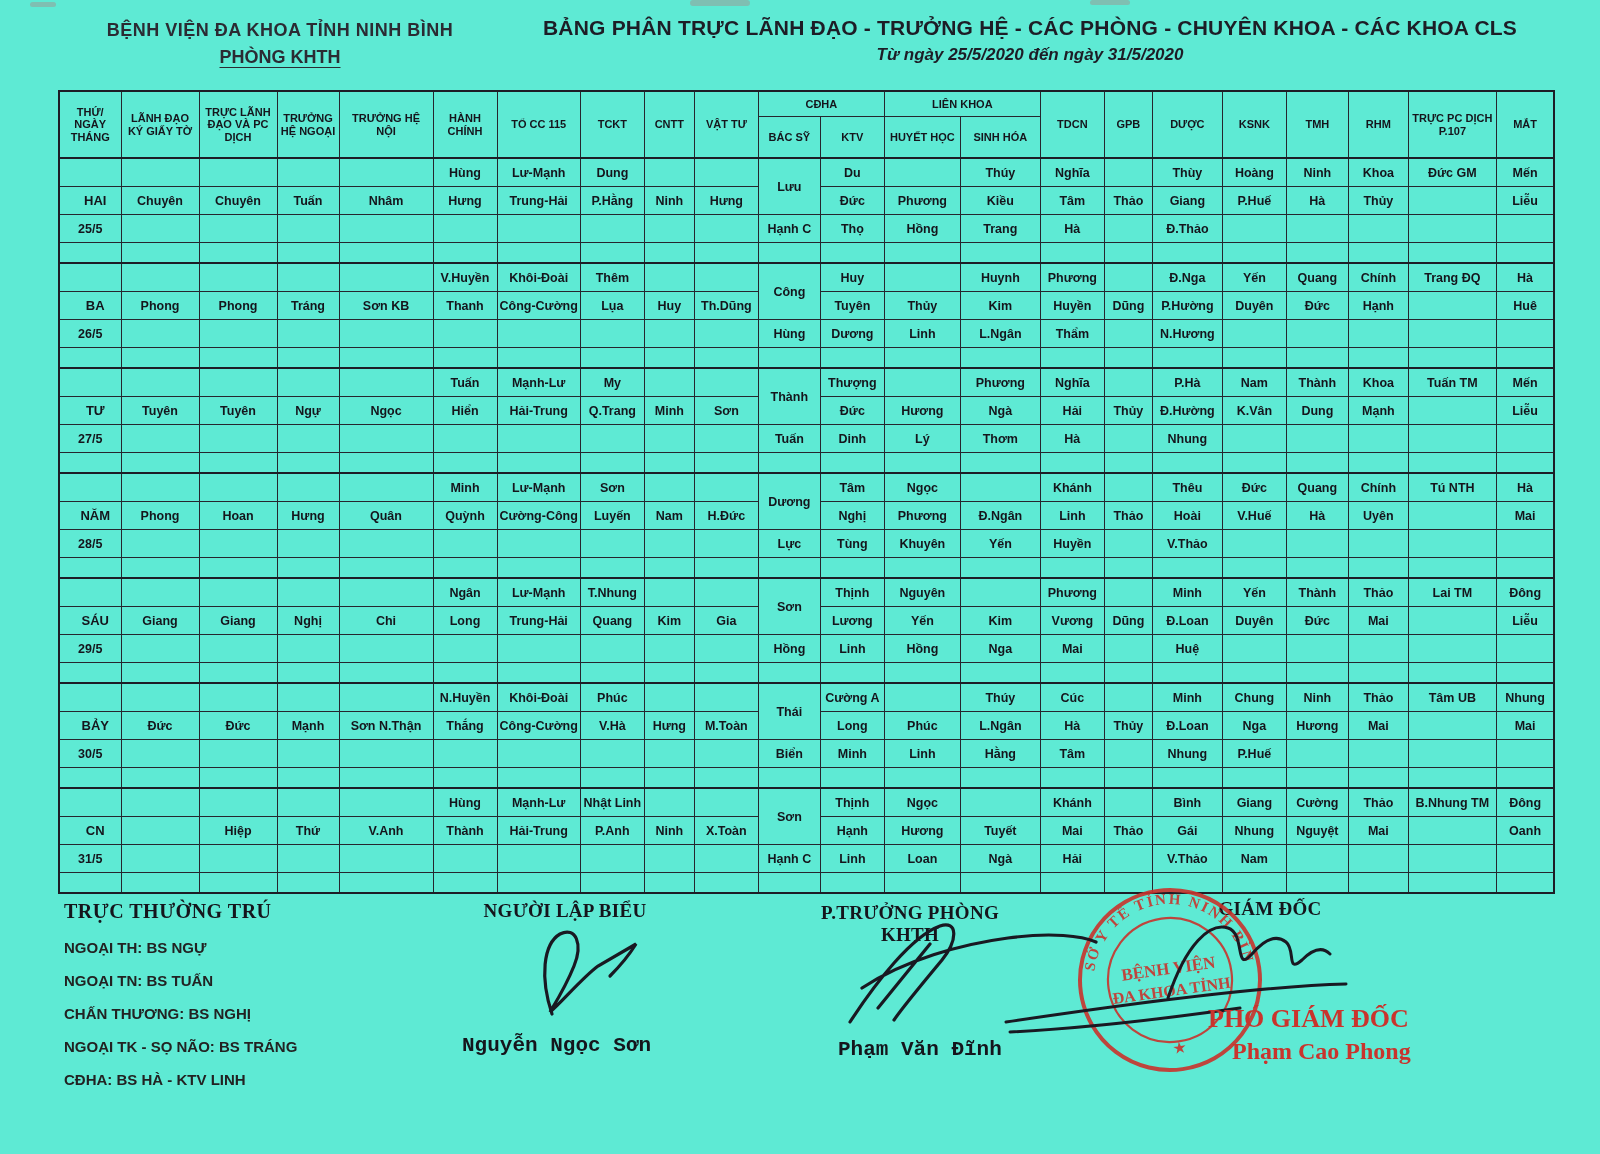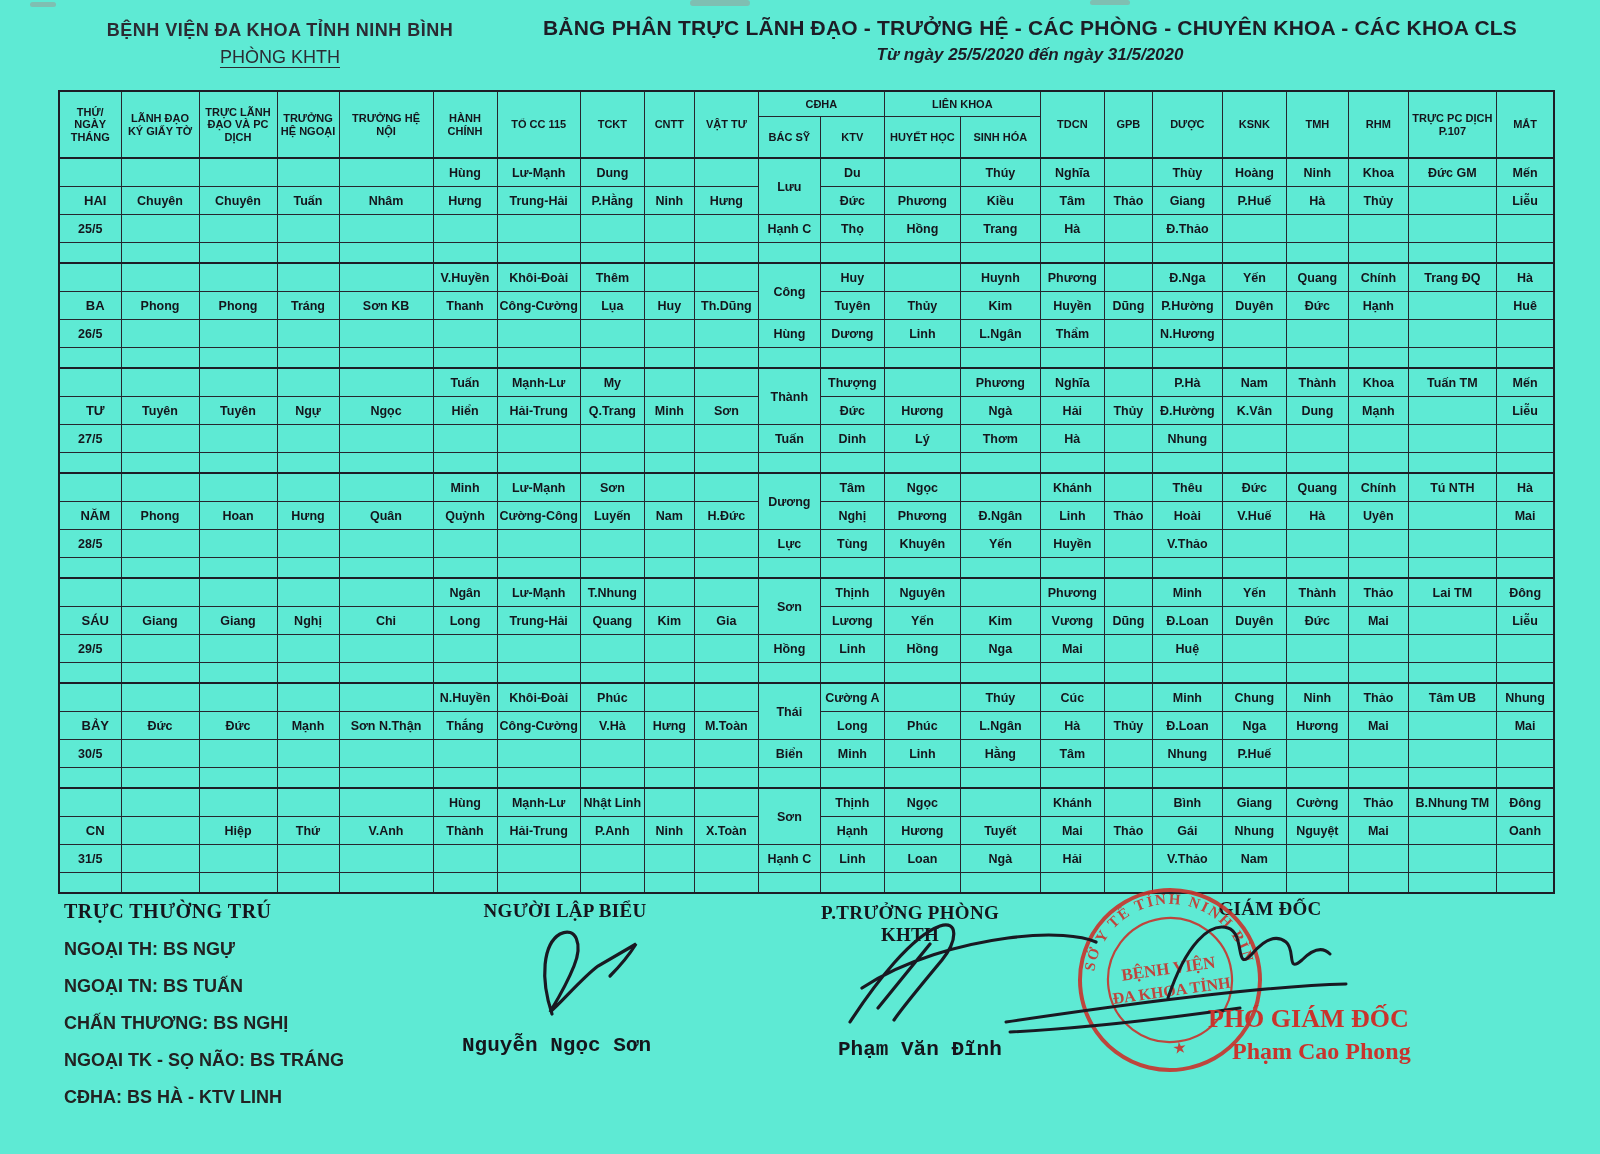--- a/index.html
+++ b/index.html
@@ -3,21 +3,21 @@
 <meta charset="utf-8">
 <style>
   html,body{margin:0;padding:0;background:#e8e8e4;}
   .page{position:relative;width:1600px;height:1154px;background:#5eead4;overflow:hidden;
         font-family:"Liberation Sans",sans-serif;color:#15151c;}
   
   .smudge{position:absolute;background:#9a9a96;opacity:.55;border-radius:3px;}
   
   .org{position:absolute;left:80px;top:20px;width:400px;text-align:center;}
   .org-line1{font-size:18px;font-weight:700;letter-spacing:.5px;color:#2b2b33;}
-  .org-line2{font-size:18px;font-weight:400;margin-top:6px;text-decoration:underline;text-underline-offset:4px;color:#2b2b33;}
+  .org-line2{font-size:18px;font-weight:700;margin-top:6px;text-decoration:underline;text-underline-offset:4px;color:#2b2b33;}
   .titleblock{position:absolute;left:500px;top:16px;width:1060px;text-align:center;color:#1d1d26;}
   .maintitle{font-size:21px;font-weight:700;letter-spacing:.2px;}
   .subtitle{font-size:17px;font-weight:700;font-style:italic;margin-top:5px;text-align:center;}
   
   #tablewrap{position:absolute;left:58px;top:90px;}
   table{border-collapse:collapse;table-layout:fixed;border:2.6px solid #1d1d26;}
   th,td{border:1.4px solid #26262e;overflow:hidden;text-align:center;vertical-align:middle;
         padding:0 2px;font-family:"Liberation Sans",sans-serif;}
   th{font-size:11px;line-height:1.15;font-weight:700;height:auto;}
   thead tr.h1 th{height:24px;}
@@ -26,21 +26,21 @@
   tr.r1 td{height:27px;}
   tr.r2 td{height:27px;}
   tr.r3 td{height:27px;}
   tr.r4 td{height:19px;}
   tbody tr.r1 td{border-top:2.4px solid #1d1d26;}
   td.day-name{font-weight:700;font-size:13px;padding-left:12px;}
   
   .footer{position:absolute;left:0;top:882px;width:1600px;height:272px;}
   .ttt{position:absolute;left:64px;top:18px;}
   .ttt-title{font-family:"Liberation Serif",serif;font-size:20px;font-weight:700;letter-spacing:.5px;}
-  .ttt-line{font-size:18px;font-weight:600;margin-top:16px;color:#222;}
+  .ttt-line{font-size:15px;font-weight:600;margin-top:16px;color:#222;}
   .sigblock{position:absolute;text-align:center;}
   .sig-title{font-family:"Liberation Serif",serif;font-size:19px;font-weight:700;letter-spacing:.3px;}
   .sig-name{font-family:Liberation Mono, monospace;font-size:21px;font-weight:700;position:absolute;white-space:nowrap;}
   .deputy-title{position:absolute;left:1208px;top:122px;font-family:"Liberation Serif",serif;
                 font-size:26px;font-weight:700;color:#c9342d;white-space:nowrap;z-index:6;}
   .deputy-name{position:absolute;left:1232px;top:156px;font-family:"Liberation Serif",serif;
                font-size:24px;font-weight:700;color:#c9342d;white-space:nowrap;z-index:6;}
   .stamp{position:absolute;left:1072px;top:-2px;width:196px;height:200px;z-index:4;
          transform:rotate(-8deg);opacity:.9;}
   .siglayer{position:absolute;left:0;top:0;width:1600px;height:272px;z-index:5;pointer-events:none;}

